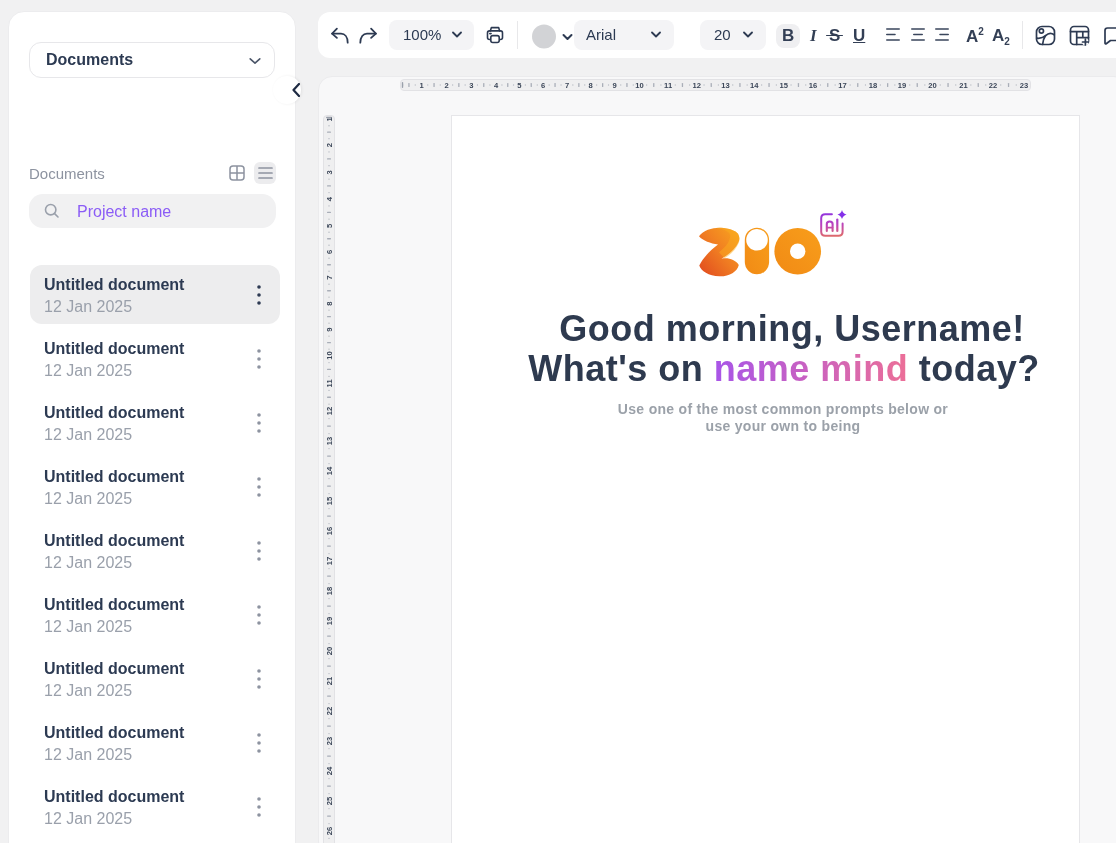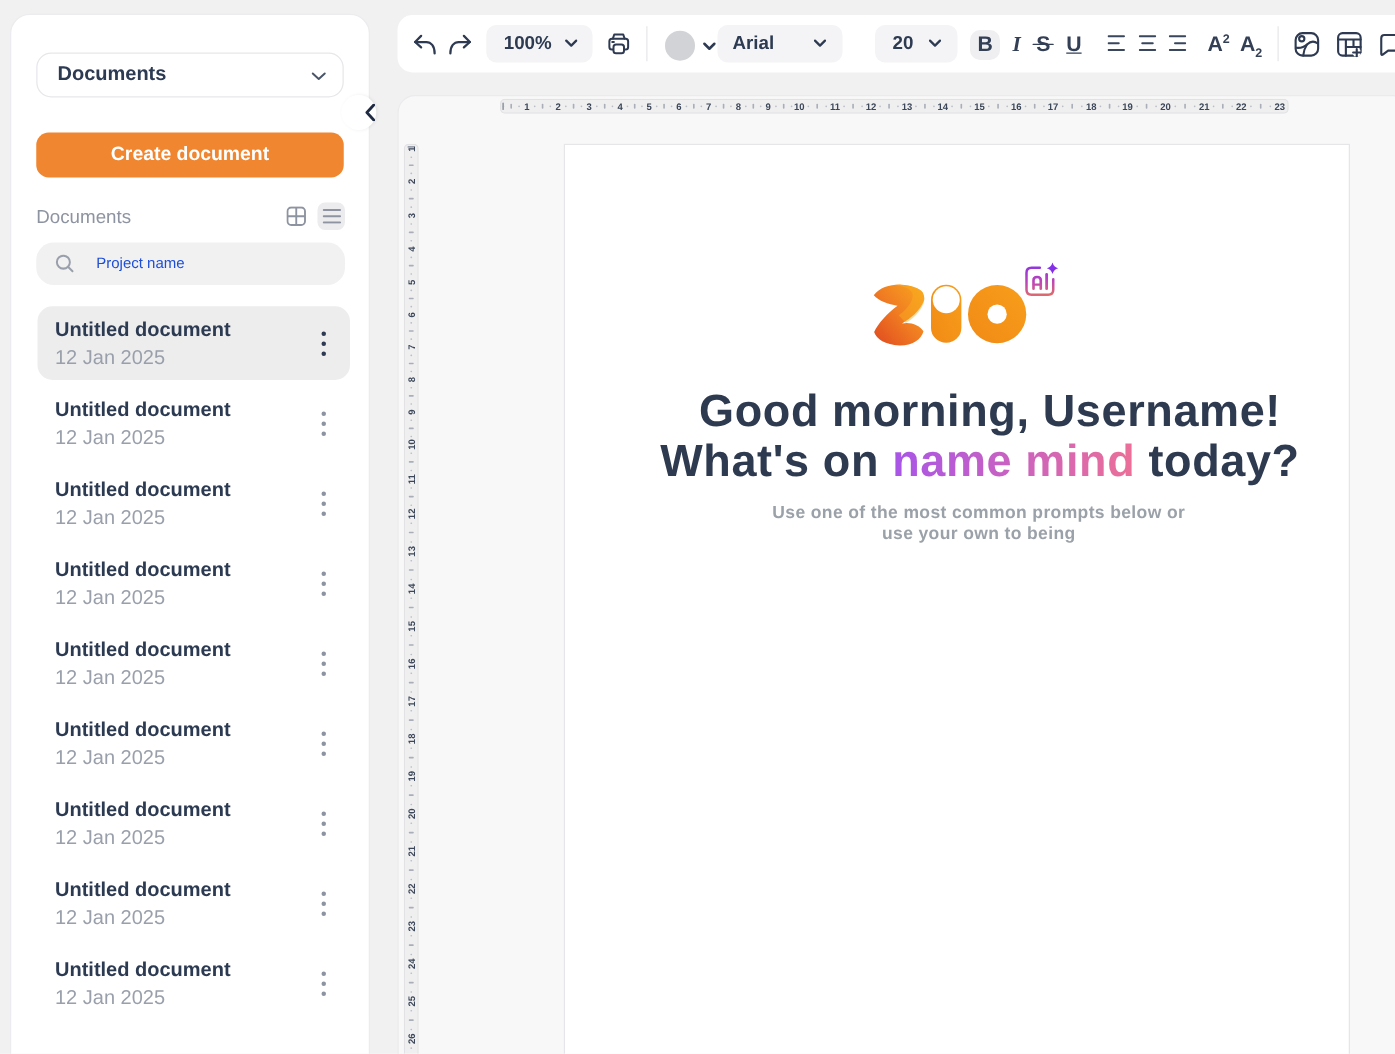--- a/index.html
+++ b/index.html
@@ -13,34 +13,34 @@
   font-size:16px; font-weight:bold; color:#2c3a52; line-height:34px; padding-left:16px; }
 #sbdrop svg { position:absolute; right:13px; top:14px; }
 #createbtn { position:absolute; left:20px; top:94px; width:246px; height:36px;
   background:#f0862f; border-radius:10px; color:#fff; font-size:15.5px; font-weight:bold;
   text-align:center; line-height:36px; }
 #doclabel { position:absolute; left:20px; top:153px; font-size:15px; color:#8d93a0; }
 #gridicon { position:absolute; left:220px; top:153px; }
 #listicon { position:absolute; left:245px; top:150px; width:22px; height:22px; background:#ececee; border-radius:6px; }
 #searchbox { position:absolute; left:20px; top:182px; width:247px; height:34px; background:#f1f1f2; border-radius:14px; }
 #searchbox svg { position:absolute; left:15px; top:9px; }
-#searchbox .ph { position:absolute; left:48px; top:9px; font-size:12px; color:#1d4ed8; }
-.item { position:absolute; left:21px; width:250px; height:59px; border-radius:12px; }
+#searchbox .ph { position:absolute; left:48px; top:9px; font-size:16px; color:#8b5cf6; }
+.item { position:absolute; left:21px; width:250px; height:59px; border-radius:12px;margin-top:20px; }
 .item.sel { background:#ededee; }
 .ititle { position:absolute; left:14px; top:11px; font-size:16px; font-weight:bold; color:#2c3a52; }
 .idate { position:absolute; left:14px; top:33px; font-size:16px; color:#9aa0ab; }
 .idots { position:absolute; right:18px; top:19px; }
 #collapse { position:absolute; left:273px; top:76px; width:28px; height:28px; border-radius:50%;
   background:#fff; box-shadow:1px 0 3px rgba(0,0,0,0.07); }
 #collapse svg { position:absolute; left:19px; top:7px; }
 
 #toolbar { position:absolute; left:318px; top:12px; width:810px; height:46px;
   background:#fff; border-radius:12px; }
 .tchip { position:absolute; top:8px; height:30px; background:#f4f4f6; border-radius:8px;
-  font-size:15px; font-weight:bold; color:#2c3a52; line-height:30px; }
+  font-size:15px; font-weight:normal; color:#2c3a52; line-height:30px; }
 .tchip svg { position:absolute; top:11px; }
 .tdiv { position:absolute; top:9px; width:1px; height:28px; background:#e8e8ea; }
 .ticon { position:absolute; top:11px; }
 .tletter { position:absolute; font-size:17px; font-weight:bold; color:#333f55; }
 
 #panel { position:absolute; left:318px; top:76px; width:810px; height:780px;
   background:#f8f8f9; border:1px solid #ebebed; border-radius:14px; }
 #page { position:absolute; left:451px; top:115px; width:629px; height:740px;
   background:#fff; border:1px solid #e6e6e9; }
 #heading { position:absolute; left:451px; top:309px; width:682px; text-align:center;
@@ -377,21 +377,20 @@
   </svg>
   <svg class="ticon" style="left:785px;top:13px" width="21" height="21" viewBox="0 0 21 21" fill="none" stroke="#2d3a52" stroke-width="1.7" stroke-linecap="round" stroke-linejoin="round">
     <path d="M4.5 3 H16.5 C18.2 3 19 3.9 19 5.5 V13 C19 14.6 18.2 15.5 16.5 15.5 H7.5 L3.2 18.7 C2.6 19.1 2 18.8 2 18 V5.5 C2 3.9 2.8 3 4.5 3 Z"></path>
   </svg>
 </div>
 
 <div id="sidebar">
   <div id="sbdrop">Documents<svg width="12" height="8" viewBox="0 0 12 8" fill="none" stroke="#4a5568" stroke-width="1.6" stroke-linecap="round" stroke-linejoin="round">
         <path d="M1.2 1.8 L6 6.2 L10.8 1.8"></path>
       </svg></div>
-  <div id="createbtn">Create document</div>
   <div id="doclabel">Documents</div>
   <svg id="gridicon" width="16" height="16" viewBox="0 0 16 16" fill="none" stroke="#8d93a0" stroke-width="1.5" stroke-linejoin="round">
       <rect x="1" y="1" width="14" height="14" rx="3"></rect>
       <path d="M8 1 V15 M1 8 H15"></path>
     </svg>
   <div id="listicon">
       <svg style="position:absolute;left:3.5px;top:4.5px" width="15" height="12" viewBox="0 0 15 12" stroke="#8d93a0" stroke-width="1.7" stroke-linecap="round">
         <path d="M1 1 H14 M1 6 H14 M1 11 H14"></path>
       </svg>
     </div>

